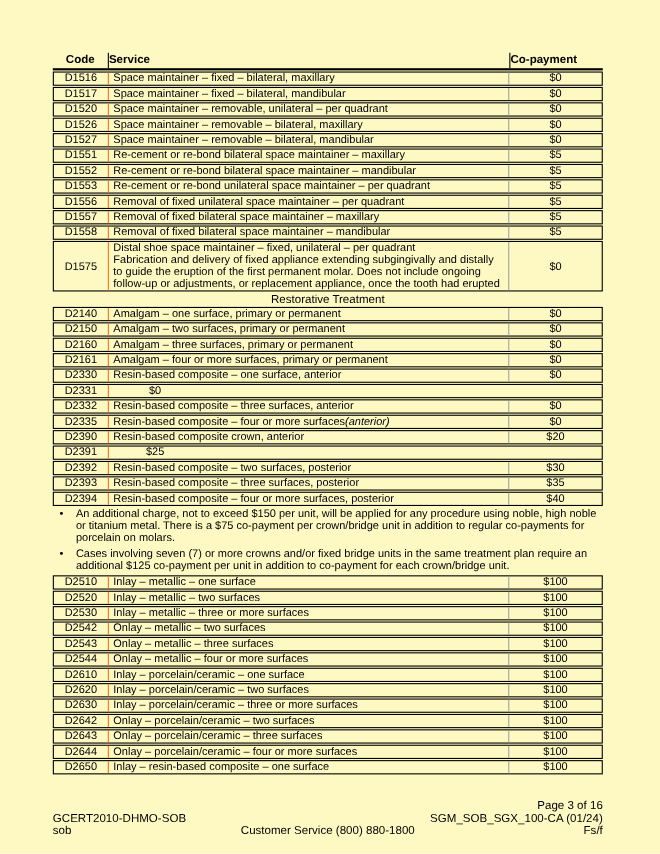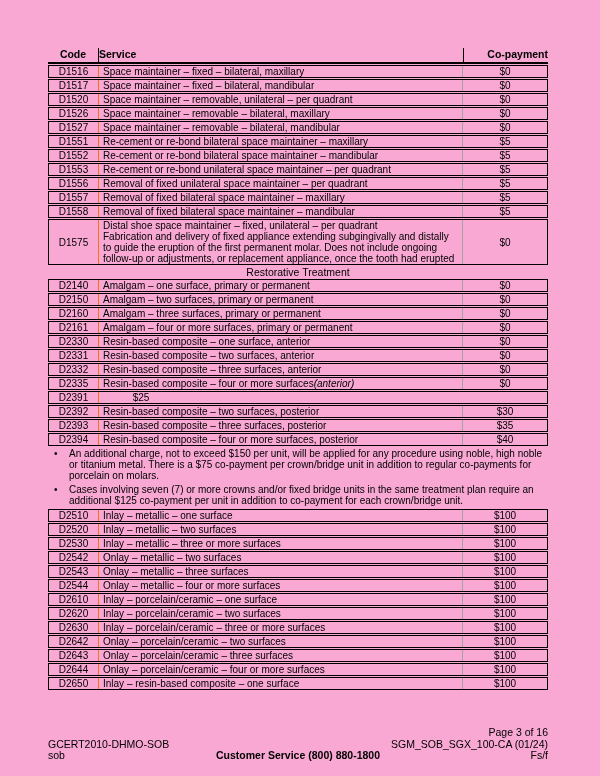--- a/index.html
+++ b/index.html
@@ -3,29 +3,29 @@
 <meta charset="utf-8">
 <style>
   html,body { margin:0; padding:0; background:#fff; }
   body {
     width:600px; height:776px;
     font-family:"Liberation Sans", sans-serif;
     color:#000;
     position:relative;
     overflow:hidden;
   }
-  .page { position:relative; width:600px; height:776px; background:#f9a8d4; }
+  .page { position:relative; width:600px; height:776px; background:#fef9c3; }
   .content { position:absolute; left:48px; top:48px; width:500px; }
 
   
   .t-header { display:flex; font-weight:bold; font-size:10.5px; border-bottom:2px solid #000; }
   .t-header > div { line-height:13px; padding-bottom:1px; }
   .h-code   { width:50px; border-right:1px solid #000; text-align:center; }
   .h-service{ flex:1; text-align:left; border-right:1px solid #000; }
-  .h-copay  { width:84px; text-align:right; }
+  .h-copay  { width:84px; text-align:left; }
 
   
   .t-row { display:flex; border:1px solid #000; margin-top:1px; font-size:10px; align-items:stretch; }
   .c-code {
     width:49px; border-right:1px solid #f97316; text-align:center;
     display:flex; align-items:center; justify-content:center; line-height:11px;
   }
   .c-service {
     flex:1; border-right:1px solid #a3a3a3; padding:0 4px;
     display:flex; align-items:center; line-height:11px;
@@ -49,21 +49,21 @@
   .bullet { width:15px; padding-left:6px; flex:0 0 auto; line-height:11px; }
   .note-text { flex:1; line-height:11px; padding-right:2px; }
 
   
   .footer {
     position:absolute; left:48px; right:52px; top:727px;
     display:flex; align-items:flex-end;
     font-size:10.5px; line-height:11.5px;
   }
   .f-left { flex:1; text-align:left; }
-  .f-center { flex:0 0 auto;font-weight:bold; }
+  .f-center { flex:0 0 auto; }
   .f-right { flex:1; text-align:right; }
 </style>
 </head>
 <body>
 
 <div class="page">
   <div class="content">
     <div class="t-header">
       <div class="h-code">Code</div>
       <div class="h-service">Service</div>
@@ -186,39 +186,43 @@
         </div>
         <div class="t-row">
           <div class="c-code">D2330</div>
           <div class="c-service">
             <span class="svc">Resin-based composite – one surface, anterior</span>
           </div>
           <div class="c-copay">$0</div>
         </div>
         <div class="t-row">
           <div class="c-code">D2331</div>
-          <div class="c-service">
-            <span class="svc">Resin-based composite – two surfaces, anterior</span>
-          </div>
           <div class="c-copay">$0</div>
         </div>
         <div class="t-row">
           <div class="c-code">D2332</div>
           <div class="c-service">
             <span class="svc">Resin-based composite – three surfaces, anterior</span>
           </div>
           <div class="c-copay">$0</div>
         </div>
         <div class="t-row">
           <div class="c-code">D2335</div>
           <div class="c-service">
             <span class="svc">Resin-based composite – four or more surfaces </span>
             <i class="svc">(anterior)</i>
           </div>
           <div class="c-copay">$0</div>
+        </div>
+        <div class="t-row">
+          <div class="c-code">D2390</div>
+          <div class="c-service">
+            <span class="svc">Resin-based composite crown, anterior</span>
+          </div>
+          <div class="c-copay">$20</div>
         </div>
         <div class="t-row">
           <div class="c-code">D2391</div>
           <div class="c-copay">$25</div>
         </div>
         <div class="t-row">
           <div class="c-code">D2392</div>
           <div class="c-service">
             <span class="svc">Resin-based composite – two surfaces, posterior</span>
           </div>

